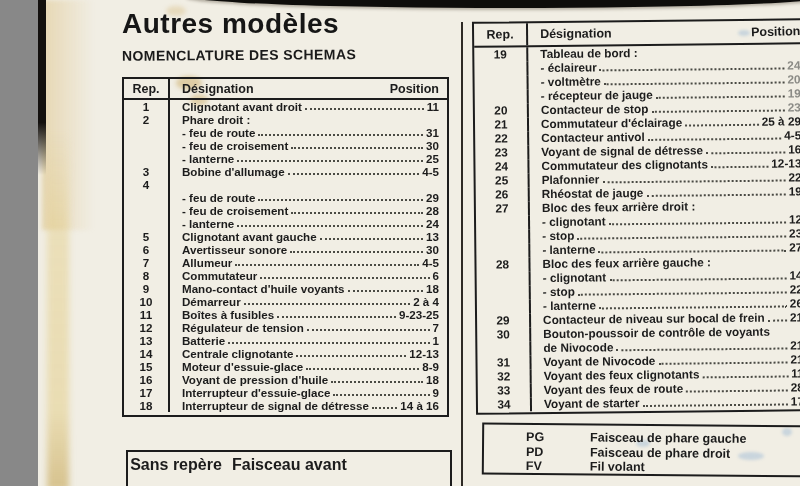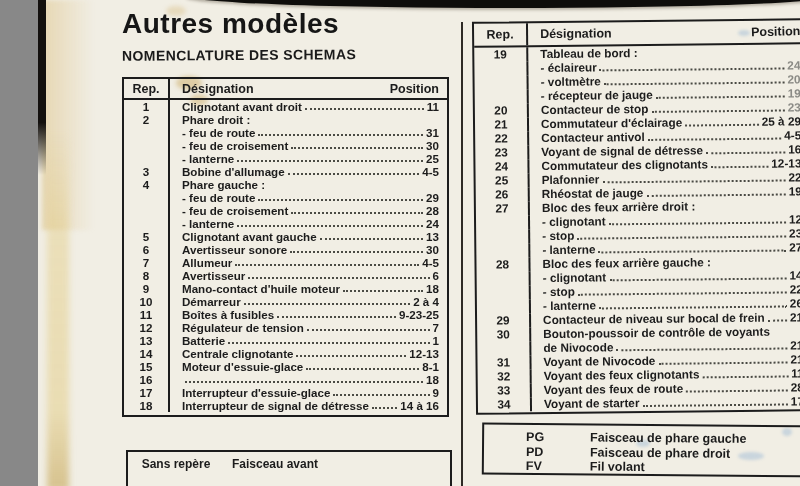--- a/index.html
+++ b/index.html
@@ -98,21 +98,21 @@
   .cell-pos { white-space:nowrap; }
   .cell-pos.faded { color:#8b8b86; }
 
   
   .legend {
     position:absolute; border:2px solid #1c1c1c; font-weight:700;
   }
   .legend-left  { left:88px;  top:450px; width:326px; height:60px; padding-top:5px; }
   .legend-right { left:444px; top:424px; width:322px; height:52px; padding-top:5px; transform:rotate(0.5deg); }
   .lrow { display:flex; }
-  .legend-left  .lrow { height:15px; line-height:15px; font-size:12px; }
+  .legend-left  .lrow { height:15px; line-height:15px; font-size:16px; }
   .legend-right .lrow { height:14.5px; line-height:14.5px; font-size:12.5px; }
   .legend-left  .lcode { width:96px; text-align:center; flex-shrink:0; }
   .legend-left  .llabel { padding-left:8px;text-align:center; }
   .legend-right .lcode { margin-left:42px; width:48px; flex-shrink:0; }
   .legend-right .llabel { padding-left:16px; }
 </style>
 </head>
 <body>
 
 <div class="page">
@@ -183,23 +183,20 @@
         <div class="trow">
           <span class="cell-rep">3</span>
           <span class="cell-des">
             <span class="des-text">Bobine d'allumage</span>
             <span class="leader"></span>
             <span class="cell-pos">4-5</span>
           </span>
         </div>
         <div class="trow">
           <span class="cell-rep">4</span>
-          <span class="cell-des">
-            <span class="des-text">Phare gauche :</span>
-          </span>
         </div>
         <div class="trow">
           <span class="cell-rep"></span>
           <span class="cell-des">
             <span class="des-text">- feu de route</span>
             <span class="leader"></span>
             <span class="cell-pos">29</span>
           </span>
         </div>
         <div class="trow">
@@ -238,29 +235,29 @@
           <span class="cell-rep">7</span>
           <span class="cell-des">
             <span class="des-text">Allumeur</span>
             <span class="leader"></span>
             <span class="cell-pos">4-5</span>
           </span>
         </div>
         <div class="trow">
           <span class="cell-rep">8</span>
           <span class="cell-des">
-            <span class="des-text">Avertisseur</span>
+            <span class="des-text">Commutateur</span>
             <span class="leader"></span>
             <span class="cell-pos">6</span>
           </span>
         </div>
         <div class="trow">
           <span class="cell-rep">9</span>
           <span class="cell-des">
-            <span class="des-text">Mano-contact d'huile moteur</span>
+            <span class="des-text">Mano-contact d'huile voyants</span>
             <span class="leader"></span>
             <span class="cell-pos">18</span>
           </span>
         </div>
         <div class="trow">
           <span class="cell-rep">10</span>
           <span class="cell-des">
             <span class="des-text">Démarreur</span>
             <span class="leader"></span>
             <span class="cell-pos">2 à 4</span>
@@ -296,26 +293,27 @@
             <span class="des-text">Centrale clignotante</span>
             <span class="leader"></span>
             <span class="cell-pos">12-13</span>
           </span>
         </div>
         <div class="trow">
           <span class="cell-rep">15</span>
           <span class="cell-des">
             <span class="des-text">Moteur d'essuie-glace</span>
             <span class="leader"></span>
-            <span class="cell-pos">8-1</span>
+            <span class="cell-pos">8-9</span>
           </span>
         </div>
         <div class="trow">
           <span class="cell-rep">16</span>
           <span class="cell-des">
+            <span class="des-text">Voyant de pression d'huile</span>
             <span class="leader"></span>
             <span class="cell-pos">18</span>
           </span>
         </div>
         <div class="trow">
           <span class="cell-rep">17</span>
           <span class="cell-des">
             <span class="des-text">Interrupteur d'essuie-glace</span>
             <span class="leader"></span>
             <span class="cell-pos">9</span>

